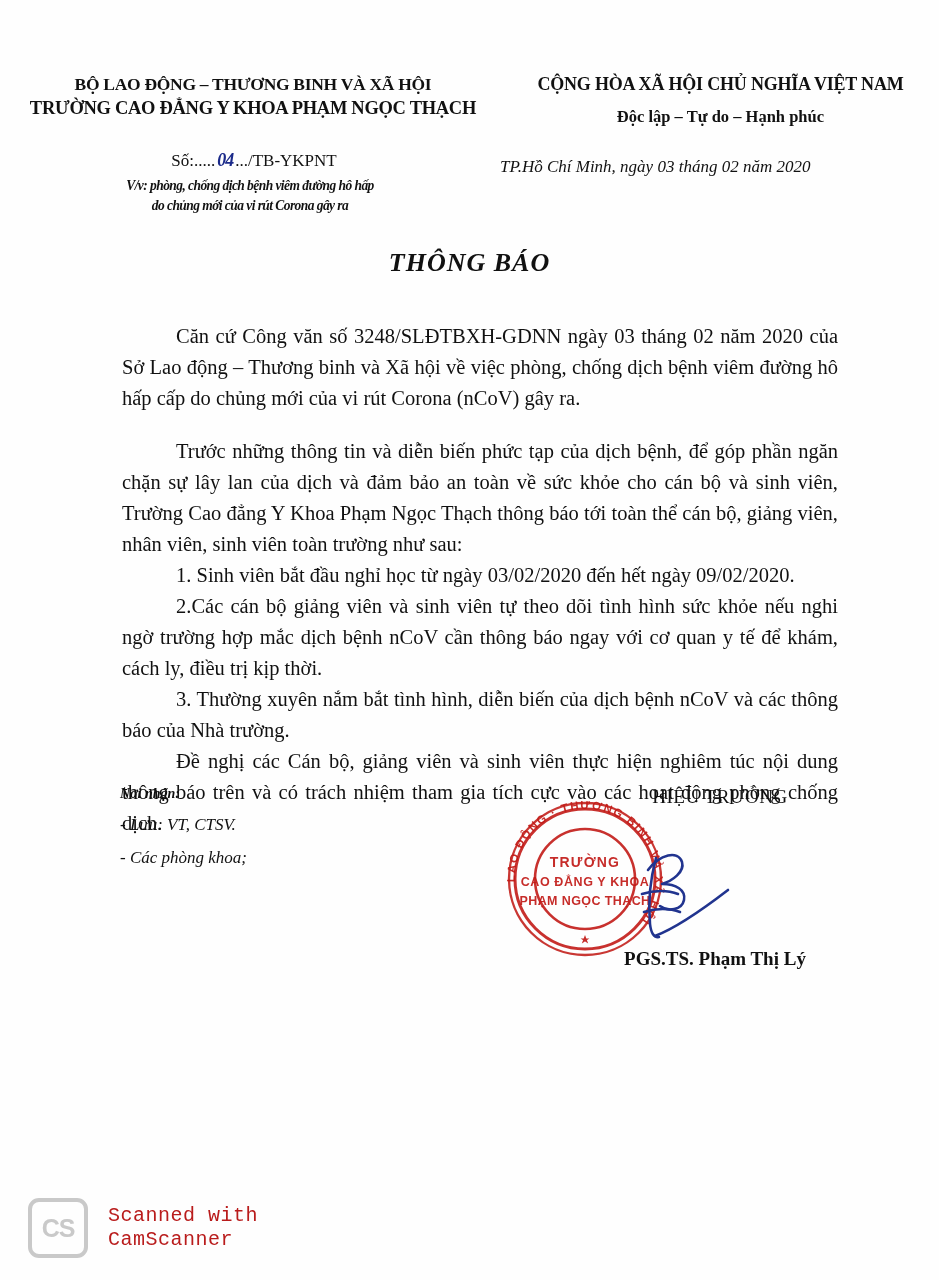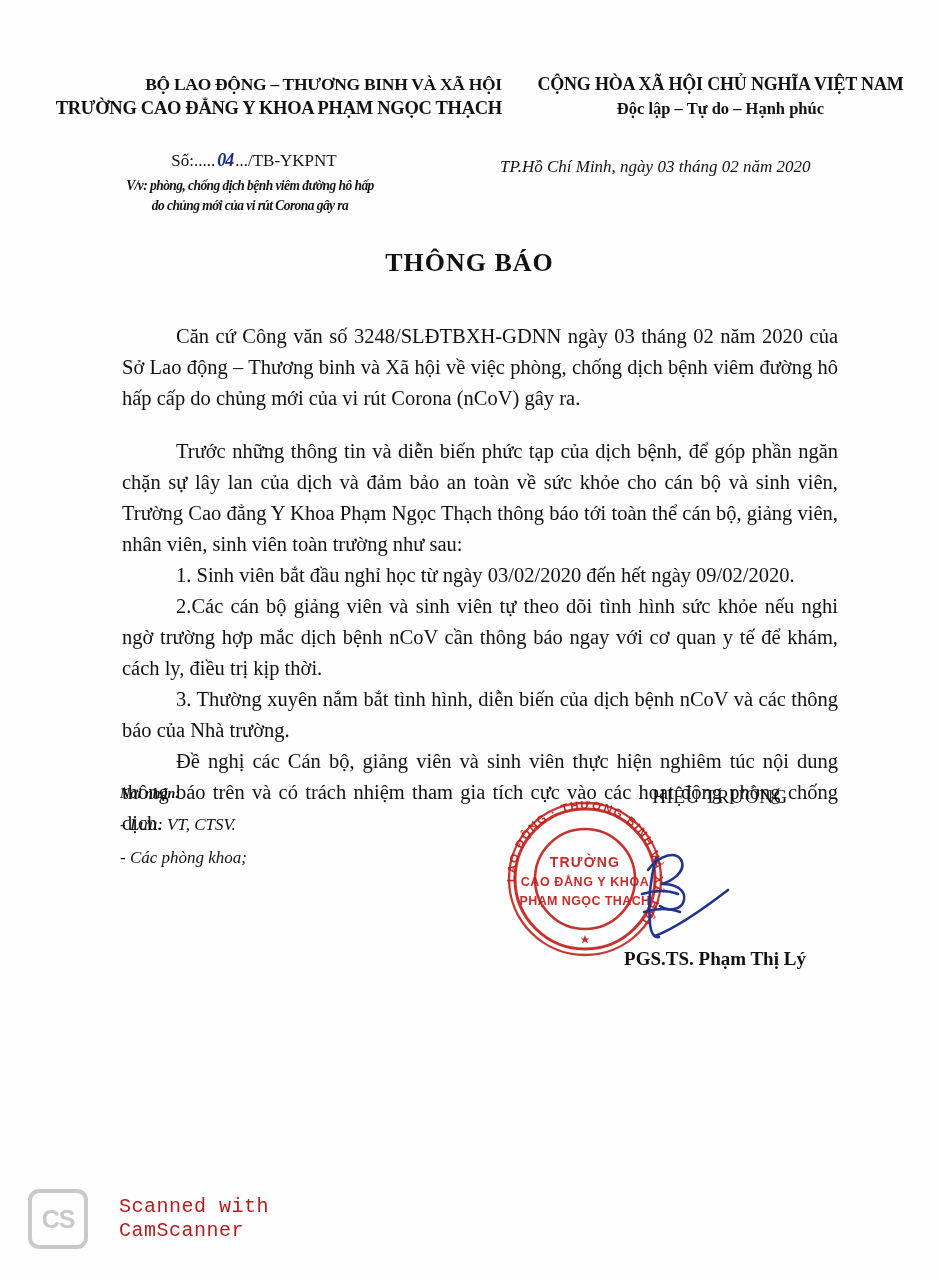--- a/index.html
+++ b/index.html
@@ -25,21 +25,21 @@
   
   .header {
     position: absolute;
     top: 74px;
     left: 0;
     right: 0;
     display: flex;
   }
   .hdr-left {
     width: 500px;
-    text-align: right;
+    text-align: center;
     padding-left: 4px;
   }
   .hdr-right {
     width: 439px;
     text-align: center;
   }
   .org-line1 {
     font-size: 17.5px;
     font-weight: bold;
     letter-spacing: -0.3px;
@@ -54,21 +54,21 @@
   }
   .nation-line1 {
     font-size: 18px;
     font-weight: bold;
     letter-spacing: -0.2px;
     white-space: nowrap;
   }
   .nation-line2 {
     font-size: 16.5px;
     font-weight: bold;
-    margin-top: 4px;
+    margin-top: 12px;
     white-space: nowrap;
   }
 
   
   .docnum-block {
     position: absolute;
     top: 150px;
     left: 0;
     width: 500px;
     text-align: center;
@@ -109,20 +109,21 @@
   
   .doc-title {
     position: absolute;
     top: 248px;
     left: 0;
     right: 0;
     text-align: center;
     font-size: 26px;
     font-weight: bold;
     letter-spacing: 1px;
+    font-style: italic;
   }
 
   
   .body-wrap {
     position: absolute;
     top: 300px;
     left: 122px;
     width: 716px;
   }
   .para {
@@ -201,24 +202,24 @@
     width: 130px;
     height: 110px;
     z-index: 4;
     pointer-events: none;
   }
 
   
   .watermark {
     position: absolute;
     left: 28px;
-    bottom: 31px;
+    bottom: 22px;
     display: flex;
     align-items: center;
-    gap: 31px;
+    gap: 20px;
     opacity: 1;
   }
   .cs-logo {
     width: 52px;
     height: 52px;
     border: 4px solid #c9c9c9;
     border-radius: 11px;
     display: flex;
     align-items: center;
     justify-content: center;

